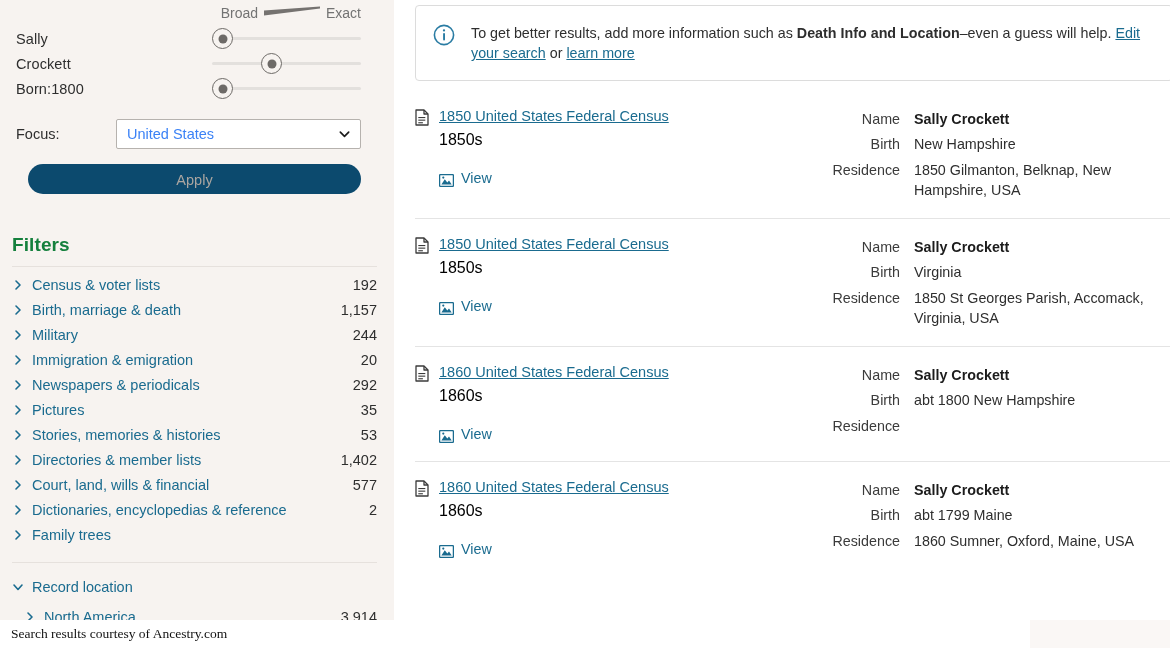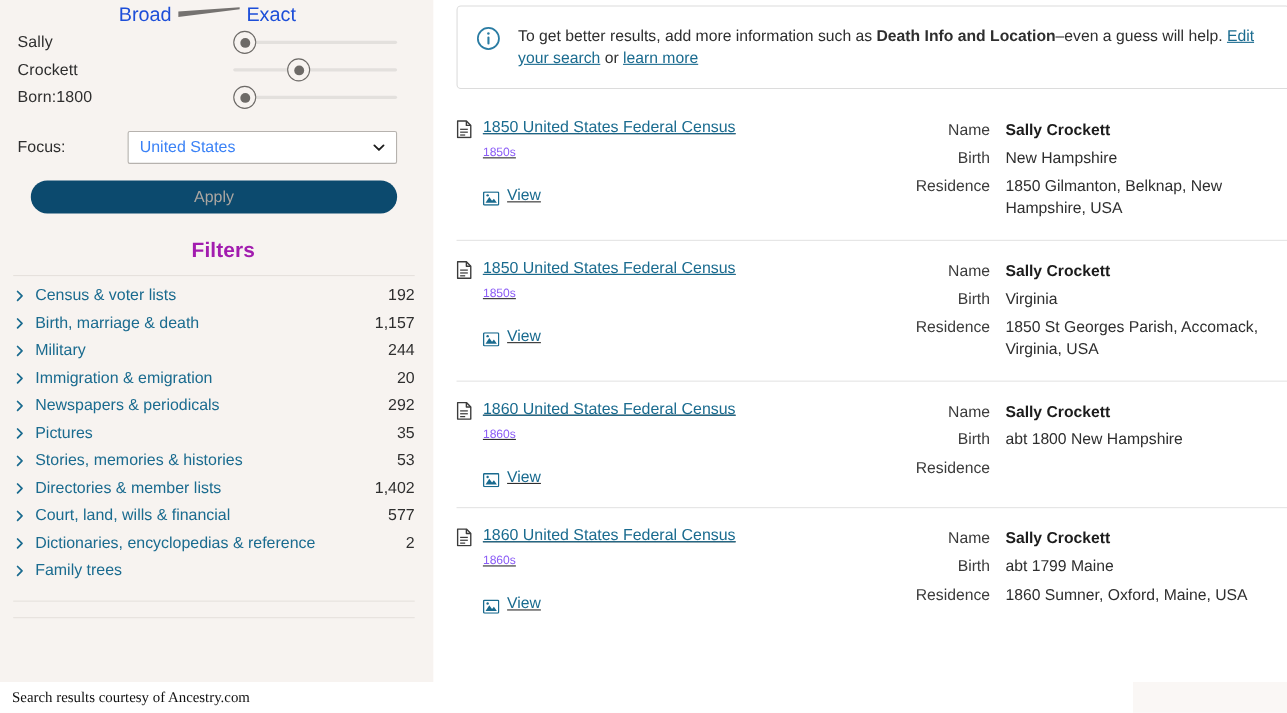--- a/index.html
+++ b/index.html
@@ -36,26 +36,26 @@
   }
 
   .refine-block {
     padding: 0 16px;
     box-sizing: border-box;
   }
 
   .broad-exact-row {
     display: flex;
     align-items: center;
-    justify-content: center;
+    justify-content: flex-end;
     gap: 6px;
     height: 26px;
     padding-right: 17px;
-    font-size: 18px;
-    color: #1d4ed8;
+    font-size: 14px;
+    color: #737373;
   }
   .wedge {
     width: 56px;
     height: 14px;
     display: block;
   }
 
   .slider-row {
     display: flex;
     align-items: center;
@@ -156,24 +156,23 @@
     font-size: 14.5px;
     font-family: inherit;
     width: calc(100% - 29px);
     box-sizing: border-box;
     cursor: default;
   }
 
   .filters-head {
     font-size: 19px;
     font-weight: bold;
-    color: #a21caf;
-    margin: 24px 0 0 12px;
+    color: #15803d;
+    margin: 40px 0 0 12px;
     letter-spacing: 0.1px;
-    text-align: center;
   }
   .hr {
     height: 1px;
     background: #e6e1dd;
     margin: 10px 17px 0 12px;
   }
 
   .filter-list {
     margin-top: 5px;
   }
@@ -267,30 +266,30 @@
     width: 395px;
     display: flex;
   }
   .doc-icon {
     flex: 0 0 14px;
     width: 14px;
     height: 17px;
     margin-right: 10px;
     margin-top: 2px;
   }
-  .res-left-text { flex: 1; text-decoration: underline; }
+  .res-left-text { flex: 1; }
   .res-title {
     font-size: 14.5px;
     color: #1a6b8f;
     line-height: 19px;
     white-space: nowrap;
   }
   .res-decade {
-    font-size: 11px;
-    color: #8b5cf6;
+    font-size: 16px;
+    color: #000000;
     margin-top: 4px;
     line-height: 19px;
   }
   .res-view {
     display: flex;
     align-items: flex-end;
     margin-top: 21px;
   }
   .img-icon {
     width: 15px;
@@ -489,20 +488,36 @@
         <svg class="chev" viewBox="0 0 12 12">
             <polyline points="4,2 8,6 4,10" fill="none" stroke="currentColor" stroke-width="1.6" stroke-linecap="round" stroke-linejoin="round"></polyline>
           </svg>
         <span class="filter-name">Family trees</span>
         <span class="filter-count"></span>
       </div>
     </div>
 
     <div class="hr" style="margin-top:15px;"></div>
 
+    <div class="filter-list" style="margin-top:11px;">
+      <div class="filter-item group-head">
+        <svg class="chev" viewBox="0 0 12 12">
+            <polyline points="2,4 6,8.5 10,4" fill="none" stroke="currentColor" stroke-width="1.6" stroke-linecap="round" stroke-linejoin="round"></polyline>
+          </svg>
+        <span class="filter-name">Record location</span>
+        <span class="filter-count"></span>
+      </div>
+      <div class="filter-item indent" style="margin-top:5px;">
+        <svg class="chev" viewBox="0 0 12 12">
+            <polyline points="4,2 8,6 4,10" fill="none" stroke="currentColor" stroke-width="1.6" stroke-linecap="round" stroke-linejoin="round"></polyline>
+          </svg>
+        <span class="filter-name">North America</span>
+        <span class="filter-count">3,914</span>
+      </div>
+    </div>
 
     <div class="hr" style="margin-top:14px;"></div>
   </div>
 
   <div id="main">
     <div id="main-inner">
 
       <div class="info-banner">
         <svg class="info-icon" viewBox="0 0 22 22">
           <circle cx="11" cy="11" r="9.6" fill="none" stroke="#2a7ca3" stroke-width="1.6"></circle>

